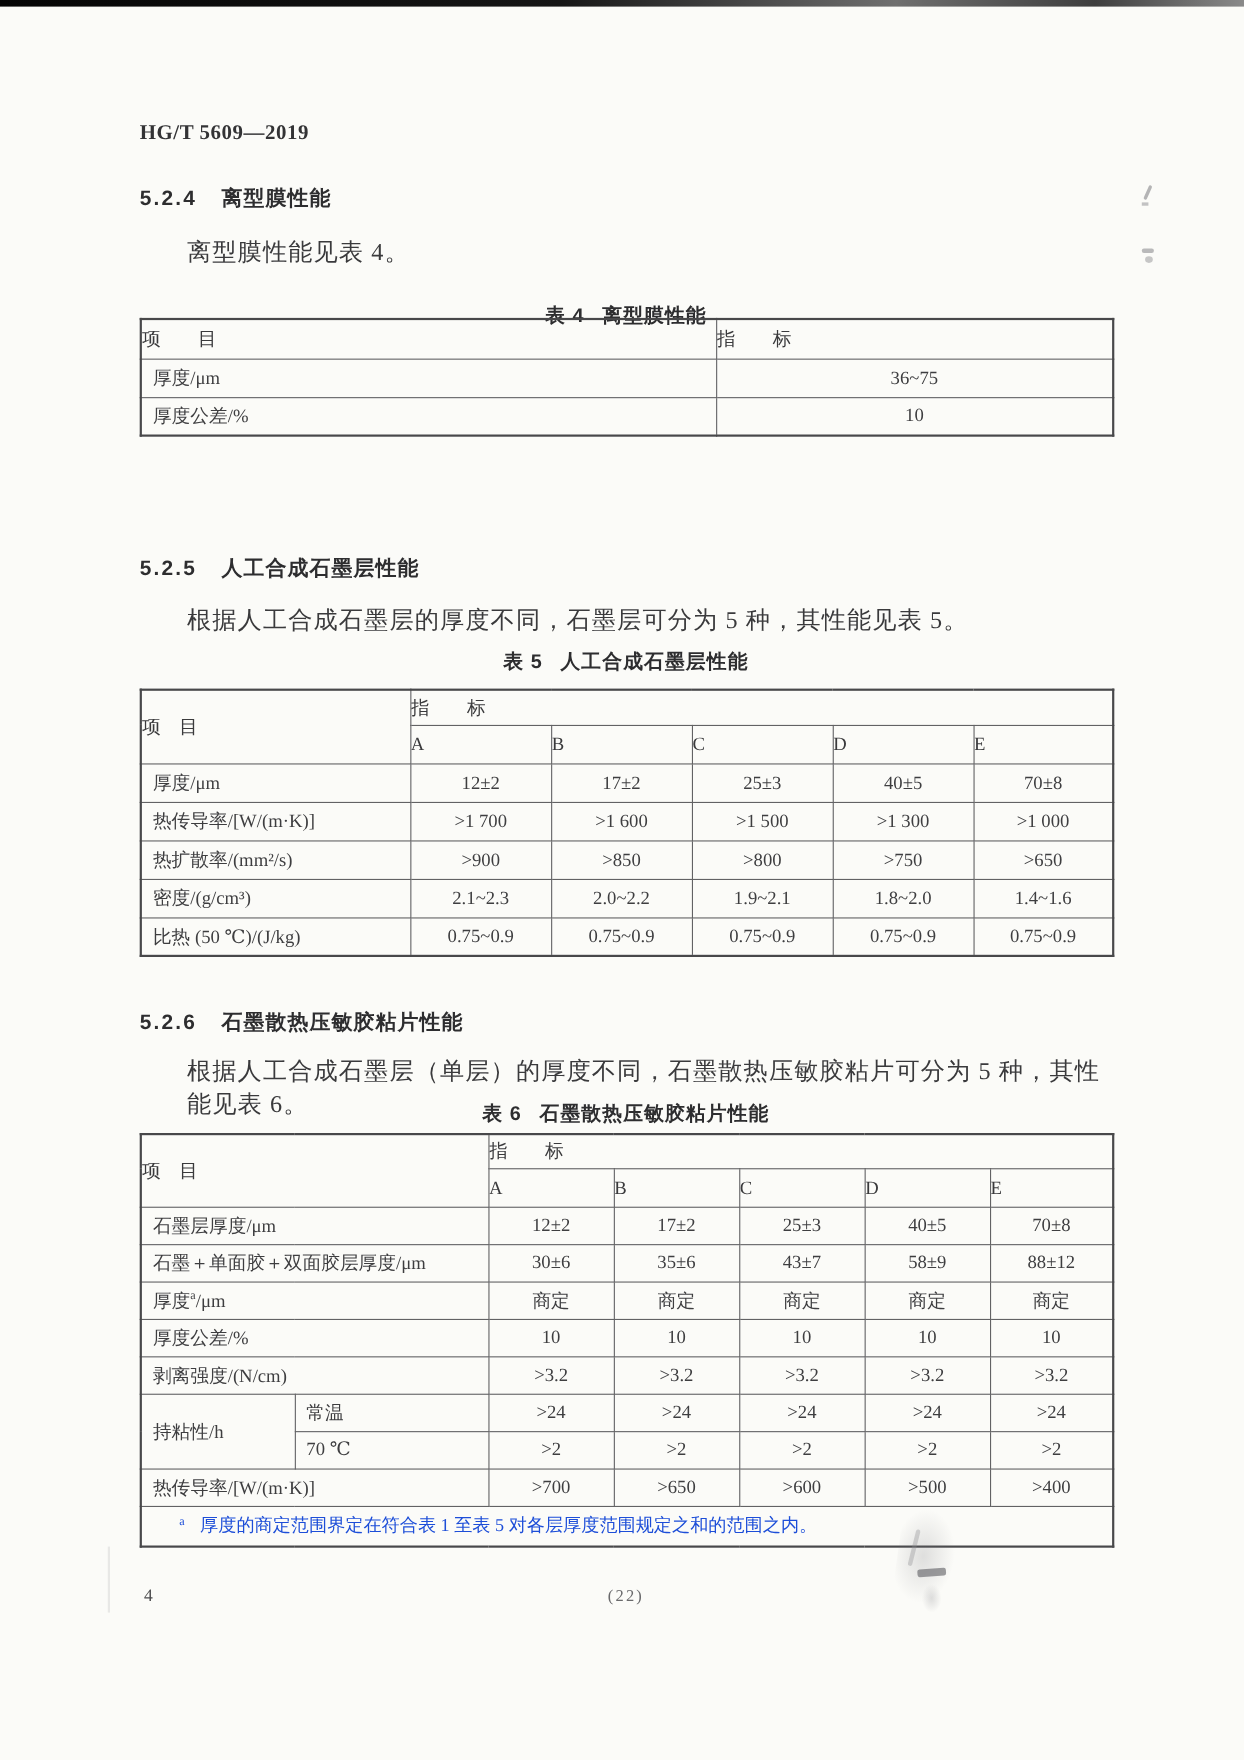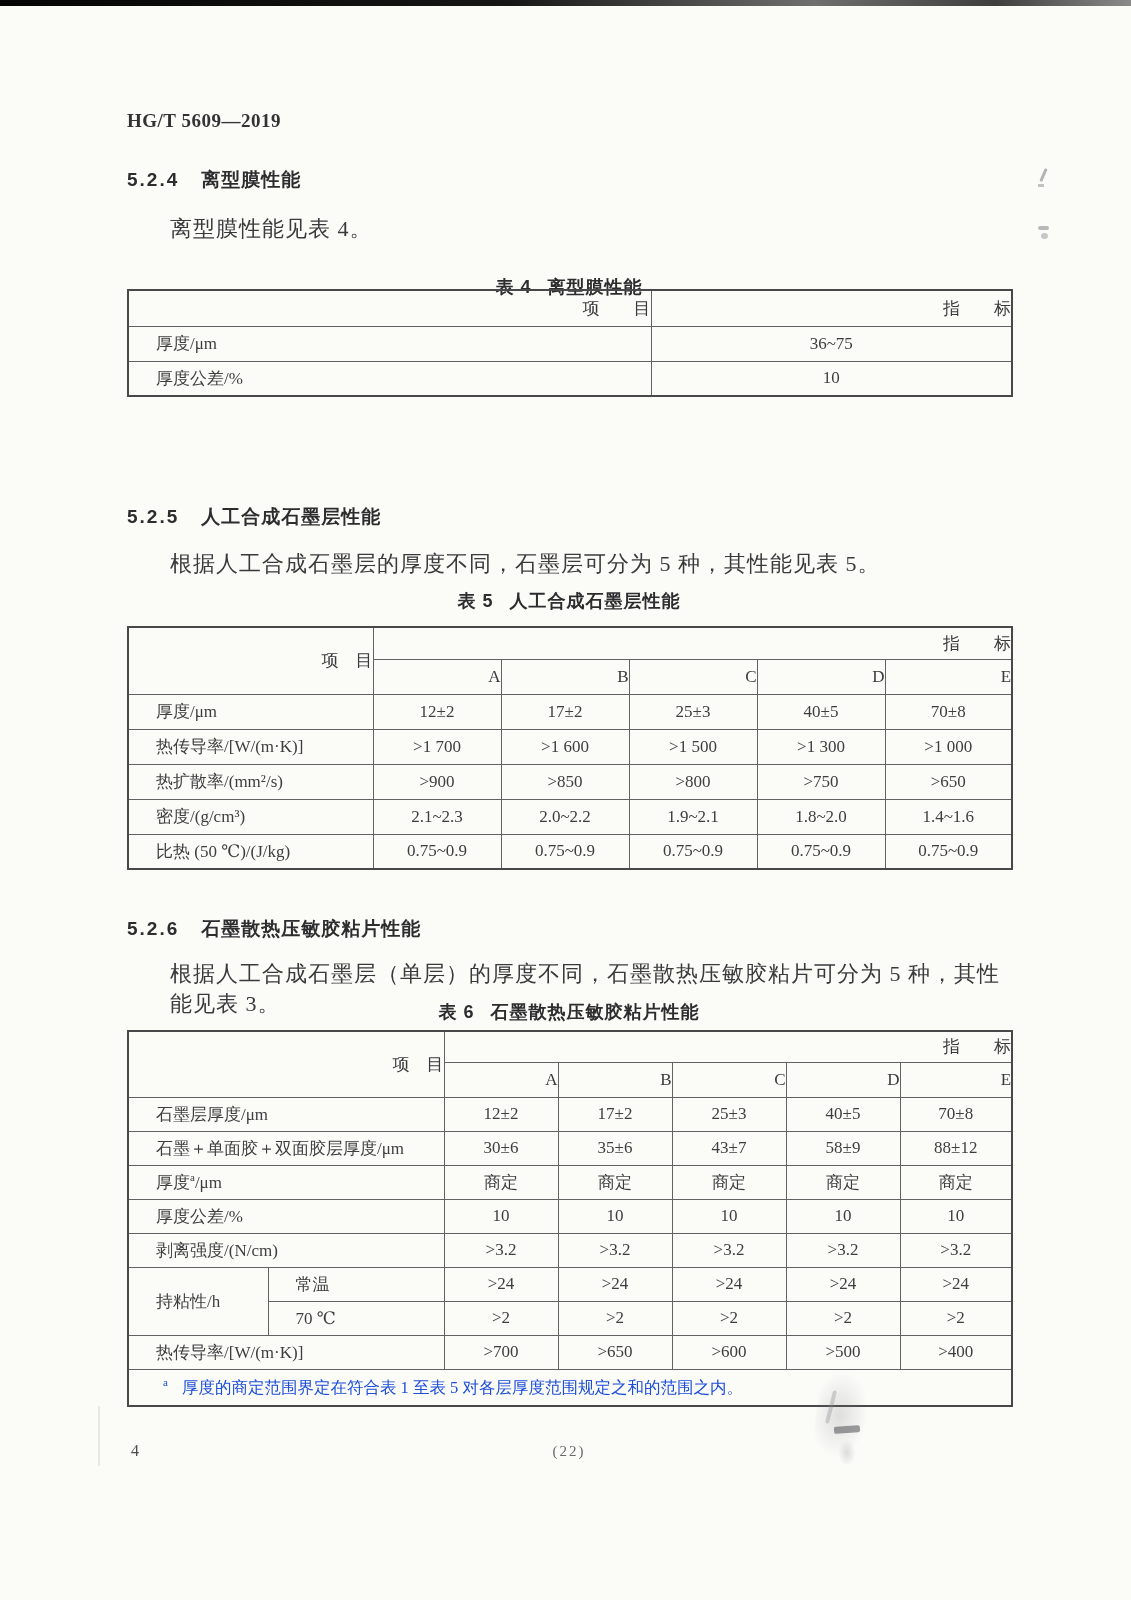--- a/index.html
+++ b/index.html
@@ -42,23 +42,23 @@
     border:2px solid #48484a;
     font-family:"Liberation Serif","DejaVu Serif",serif;
     color:#3e3e40;
   }
   td,th{
     border:1px solid #626264;
     font-size:17px;font-weight:normal;
     padding:0;overflow:hidden;
   }
   th{color:#3a3a3c;}
-  .lbl{text-align:left;padding-left:27px;}
+  .lbl{text-align:left;padding-left:10px;}
   .val{text-align:center;}
-  .ctr{text-align:right;}
+  .ctr{text-align:left;}
   .fnote{
     text-align:left;padding-left:34px;font-size:16.5px;color:#1d4ed8;
   }
   .fnote sup{font-size:11px;margin-right:14px;}
   .footer-num{
     left:131px;top:1442px;font-size:16px;color:#4c4c4e;
   }
   .footer-sheet{
     left:127px;top:1443px;width:884px;text-align:center;
     font-size:15px;color:#6a6a6c;letter-spacing:2px;
@@ -183,21 +183,21 @@
     <td class="val">0.75~0.9</td>
     <td class="val">0.75~0.9</td>
     <td class="val">0.75~0.9</td>
   </tr>
 </tbody>
   </table>
 
 <div class="abs heading" style="top:916px;">
   <span class="num">5.2.6</span><span>石墨散热压敏胶粘片性能</span>
 </div>
-<div class="abs para" style="top:959px;">根据人工合成石墨层（单层）的厚度不同，石墨散热压敏胶粘片可分为 5 种，其性能见表 3。</div>
+<div class="abs para" style="top:959px;">根据人工合成石墨层（单层）的厚度不同，石墨散热压敏胶粘片可分为 5 种，其性能见表 6。</div>
 
 <div class="abs caption" style="top:1000px;">
   <span class="cap-label">表 6</span><span>石墨散热压敏胶粘片性能</span>
 </div>
 
 <table style="top:1030px;width:884px;">
   <colgroup>
       <col style="width:140px;">
       <col style="width:176px;">
       <col style="width:114px;">

